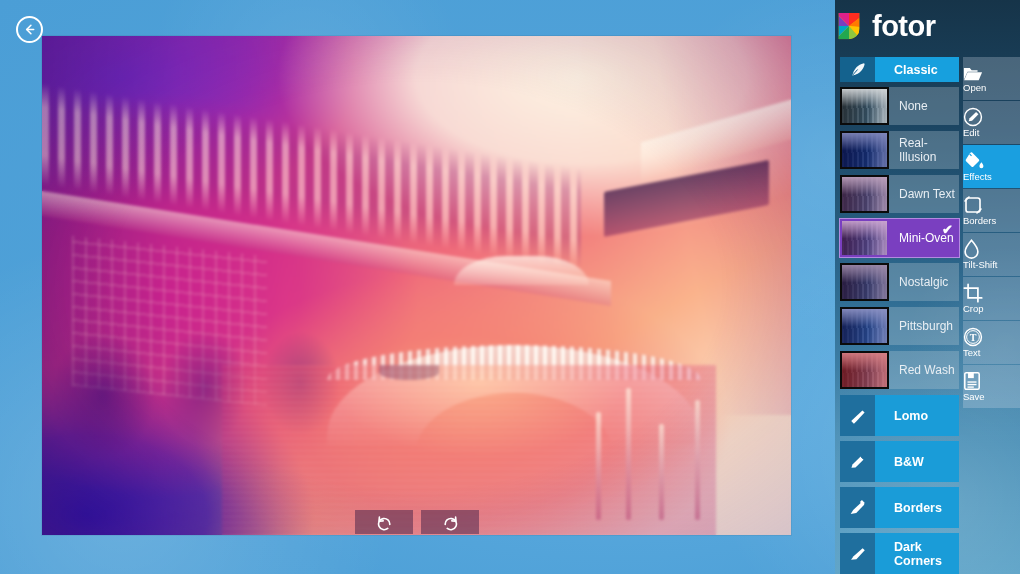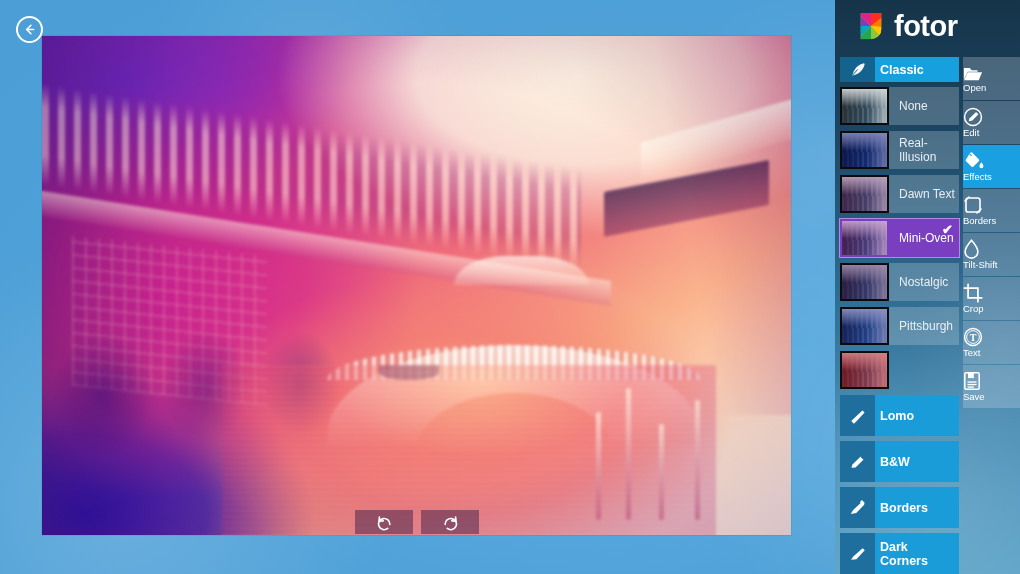--- a/index.html
+++ b/index.html
@@ -188,21 +188,20 @@
       radial-gradient(circle at 58% 88%, rgba(255,255,255,0.13) 0%, rgba(255,255,255,0) 34%),
       radial-gradient(circle at 92% 60%, rgba(255,255,255,0.07) 0%, rgba(255,255,255,0) 26%);
     pointer-events: none;
   }
 
   
   .brand {
     position: absolute; left: 0; top: 0;
     width: 185px; height: 52px;
     display: flex; align-items: center; gap: 9px;
-    padding-left: 22px;
   }
   .brand-logo { width: 28px; height: 28px; flex: none; }
   .brand-name {
     color: #ffffff; font-size: 29px; font-weight: 700;
     letter-spacing: -0.5px; line-height: 1;
   }
 
   
   .fx-list {
     position: absolute; left: 840px; top: 57px;
@@ -251,21 +250,21 @@
 
   
   .cat-icon {
     width: 35px; flex: none;
     background: #1f6f9e;
     display: flex; align-items: center; justify-content: center;
   }
   .cat-label {
     flex: 1;
     display: flex; align-items: center;
-    padding-left: 5px;
+    padding-left: 19px;
     font-size: 12.5px; font-weight: 700; color: #ffffff;
     background: #1a9cd8;
   }
   .fx-row.cat.first .cat-icon { background: #14628e; width: 35px; }
   .fx-row.cat.first .cat-label { background: #17a0de; }
 
   
   .tools {
     position: absolute; right: 0; top: 57px;
     width: 57px;
@@ -486,20 +485,21 @@
         <div class="tint" style="background:rgba(30,40,140,0.50)"></div>
       </div>
       <div class="fx-label">Pittsburgh</div>
     </div>
 
     <div class="fx-row">
       <div class="fx-thumb">
         <div class="scene"></div>
         <div class="tint" style="background:rgba(185,25,35,0.55)"></div>
       </div>
+      <div class="fx-label">Red Wash</div>
     </div>
 
     <div class="fx-row cat">
       <div class="cat-icon">
         <svg width="18" height="16" viewBox="0 0 20 18">
           <path d="M2.4 14.6 L5.0 12.0 L15.0 2.8 L17.4 5.2 L8.0 15.2 L5.4 17.6 Z" fill="#fff"></path>
         </svg>
       </div>
       <div class="cat-label">Lomo</div>
     </div>

